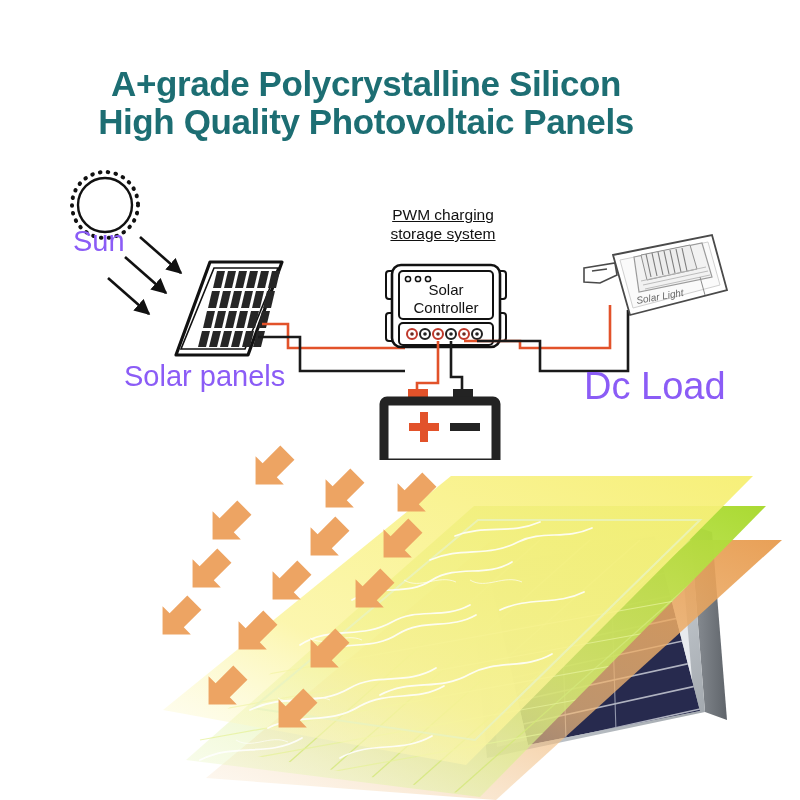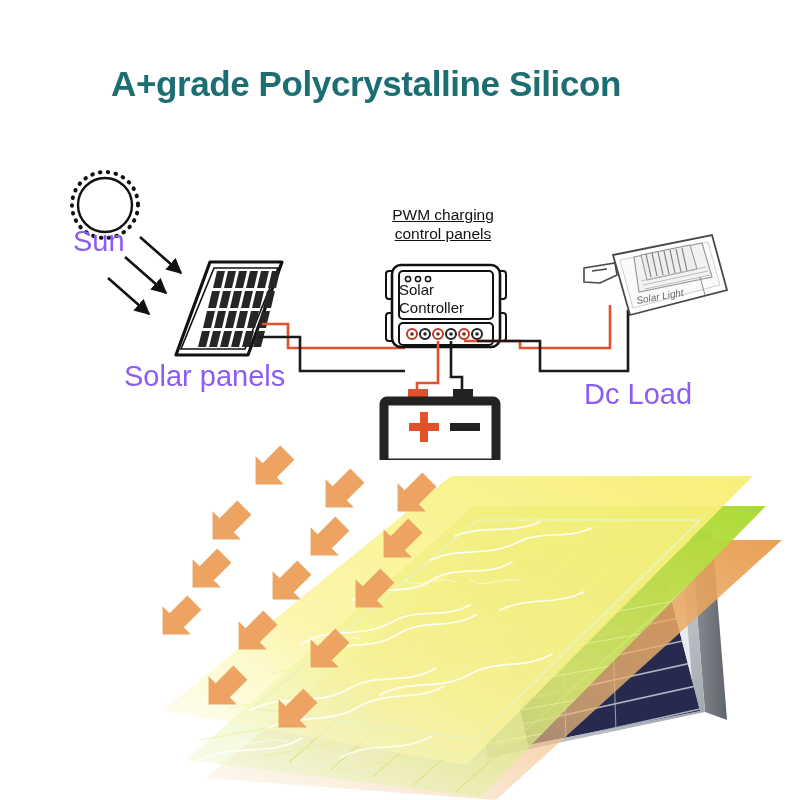--- a/index.html
+++ b/index.html
@@ -22,37 +22,38 @@
     white-space:nowrap;letter-spacing:-0.3px;
   }
 
   
   .diagram{position:absolute;left:0;top:165;width:800px;height:295px;}
   .diagram svg{display:block;}
 
   .dlabel{position:absolute;color:#8b5cf6;font-size:27px;white-space:nowrap;}
   #lbl-sun{left:73px;top:236px;font-size:29px;}
   #lbl-panels{left:113px;top:363px;font-size:29px;margin-left:11px;}
-  #lbl-dcload{left:584px;top:370px;font-size:29px;margin-top:13px;}
+  #lbl-dcload{left:584px;top:370px;font-size:38px;}
   .pwm-label{
     position:absolute;left:373px;top:209px;width:140px;text-align:center;
     color:#111;font-size:15.5px;line-height:19px;text-decoration:underline;
   }
 
   
   .lower{position:absolute;left:0;top:440px;width:800px;height:360px;overflow:hidden;}
 </style>
 </head>
 <body>
 
 <div class="page">
 
   <div class="header">
     <div class="title">
       <span class="line">A+grade Polycrystalline Silicon</span>
+      <span class="line">High Quality Photovoltaic Panels</span>
     </div>
   </div>
 
   <div class="diagram" style="top:165px;">
 
     <svg width="800" height="295" viewBox="0 0 800 295" xmlns="http://www.w3.org/2000/svg">
       <defs>
         <marker id="arrH" viewBox="0 0 10 10" refX="9" refY="5" markerWidth="6" markerHeight="6" orient="auto-start-reverse">
           <path d="M0,0 L10,5 L0,10 z" fill="#111"></path>
         </marker>
@@ -195,24 +196,24 @@
         <text x="637" y="139" font-family="Liberation Sans, sans-serif" font-size="10" fill="#6a6a6a" font-style="italic" stroke="none" transform="rotate(-10 637 139)">Solar Light</text>
       </g>
     </svg>
 
     <div class="dlabel" id="lbl-sun" style="top:60px;left:73px;">Sun</div>
     <div class="dlabel" id="lbl-panels" style="top:195px;left:113px;">Solar panels</div>
     <div class="dlabel" id="lbl-dcload" style="top:200px;left:584px;">Dc Load</div>
 
     <div class="pwm-label" style="top:40px;left:373px;">
       <span>PWM charging</span><br>
-      <span>control panels</span>
+      <span>storage system</span>
     </div>
 
-    <div style="position:absolute;left:399px;top:116px;width:94px;text-align:left;
+    <div style="position:absolute;left:399px;top:116px;width:94px;text-align:center;
                 font-size:15px;line-height:18px;color:#111;">
       <span>Solar</span><br>
       <span>Controller</span>
     </div>
   </div>
 
   <div class="lower">
     <svg width="800" height="360" viewBox="0 0 800 360" xmlns="http://www.w3.org/2000/svg">
       <defs>
         <linearGradient id="gGlass" x1="0" y1="1" x2="1" y2="0">

